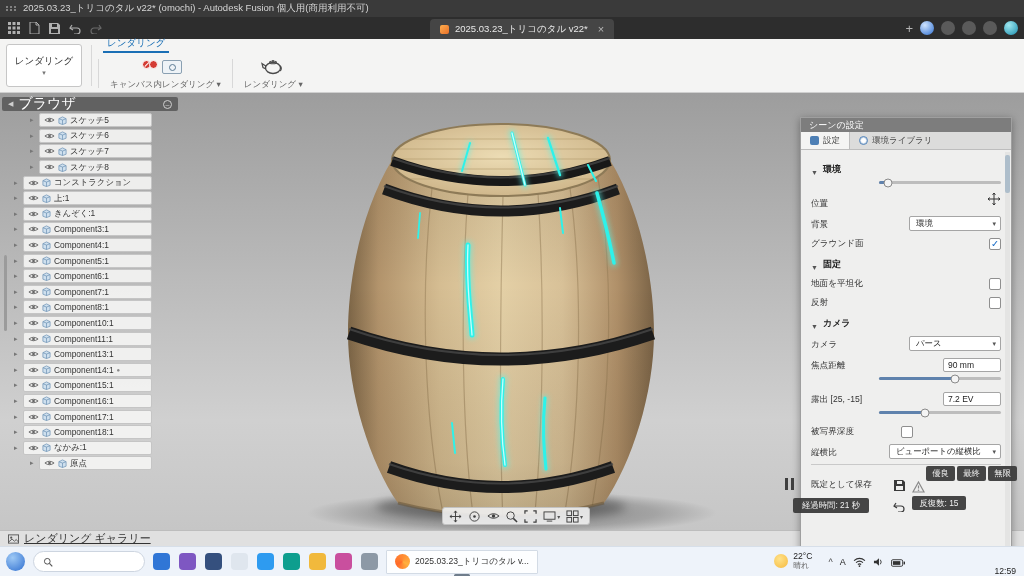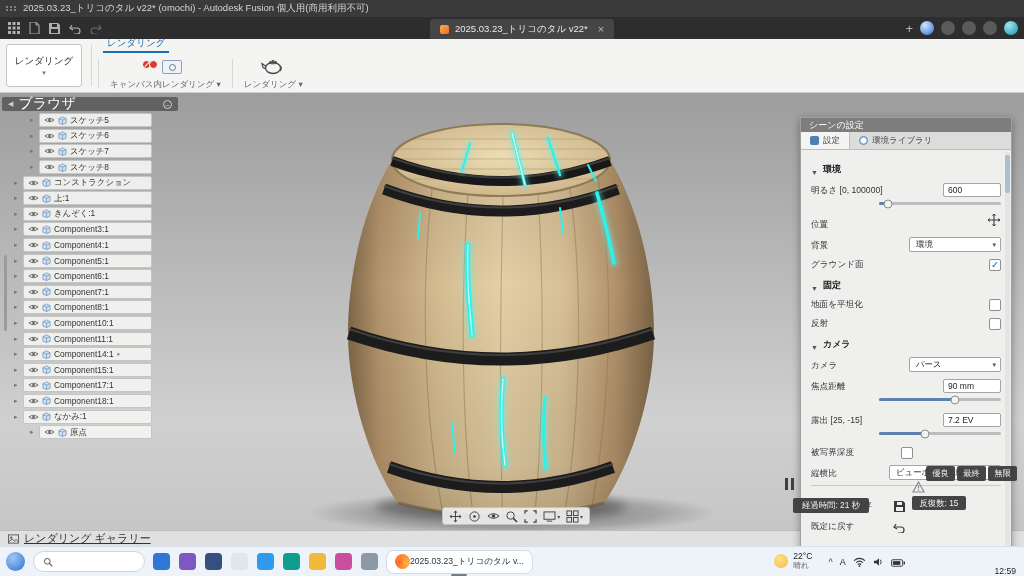--- a/index.html
+++ b/index.html
@@ -152,22 +152,22 @@
 
   
   .taskbar { position:absolute; left:0; top:546px; width:1024px; height:30px; z-index:40;
     background:#eef3fa; border-top:1px solid #d7dfe9; display:flex; align-items:center; padding:0 6px; gap:8px; }
   .wdgt { width:19px; height:19px; border-radius:50%; background:radial-gradient(circle at 35% 30%,#9ec9f5,#2f6fd0); }
   .searchpill { width:112px; height:21px; background:#fff; border:1px solid #cdd5e0; border-radius:11px;
     display:flex; align-items:center; gap:6px; padding:0 9px; }
   .searchpill .t { font-size:9px; color:#555;margin-top:48px; }
   .tb-apps { display:flex; align-items:center; gap:9px; }
   .tb-icon { width:17px; height:17px; border-radius:4px; background:var(--c,#999); }
-  .fusion-btn { display:flex; align-items:center; height:24px; background:rgba(255,255,255,.85);
-    border:1px solid #d3dbe5; border-radius:8px; padding:0 8px; position:relative; }
+  .fusion-btn { display:flex; align-items:center; gap:5px; height:24px; background:rgba(255,255,255,.85);
+    border:1px solid #d3dbe5; border-radius:1px; padding:0 8px; position:relative; }
   .fusion-btn .fic { width:15px; height:15px; border-radius:50%; background:conic-gradient(#ff8a33,#ffb13f,#ff6a2a,#ff8a33); }
   .fusion-btn .t { font-size:8.6px; color:#333; white-space:nowrap; }
   .fusion-btn::after { content:""; position:absolute; left:50%; bottom:-4px; transform:translateX(-50%);
     width:16px; height:3px; border-radius:2px; background:#6f7d8c; }
   .tb-spacer { flex:1; }
   .weather { display:flex; align-items:center; gap:5px; margin-right:8px; }
   .sun { width:14px; height:14px; border-radius:50%; background:radial-gradient(circle at 40% 35%,#ffe28a,#f6b93d); }
   .weather .col { display:flex; flex-direction:column; line-height:1.1; }
   .weather .temp { font-size:8.6px; color:#222; }
   .weather .cond { font-size:7.8px; color:#666; }
@@ -654,20 +654,35 @@
             <svg width="9" height="9" viewBox="0 0 10 10">
               <path d="M1 3 L5 1 L9 3 L9 8 L5 9.5 L1 8 Z" fill="#cfe0ee" stroke="#6d93b5" stroke-width="0.8"></path>
               <path d="M1 3 L5 4.5 L9 3 M5 4.5 V9.5" fill="none" stroke="#6d93b5" stroke-width="0.8"></path>
             </svg>
             <span class="b-label">Component11:1</span>
 
           </span>
         </div>
 
 
+        <div class="b-row" style="--ind: 1;">
+          <span class="caret">▸</span>
+          <span class="b-box">
+            <svg width="11" height="8" viewBox="0 0 12 8">
+              <path d="M1 4 Q6 0.2 11 4 Q6 7.8 1 4 Z" fill="none" stroke="#666" stroke-width="1"></path>
+              <circle cx="6" cy="4" r="1.5" fill="#666"></circle>
+            </svg>
+            <svg width="9" height="9" viewBox="0 0 10 10">
+              <path d="M1 3 L5 1 L9 3 L9 8 L5 9.5 L1 8 Z" fill="#cfe0ee" stroke="#6d93b5" stroke-width="0.8"></path>
+              <path d="M1 3 L5 4.5 L9 3 M5 4.5 V9.5" fill="none" stroke="#6d93b5" stroke-width="0.8"></path>
+            </svg>
+            <span class="b-label">Component13:1</span>
+
+          </span>
+        </div>
 
         <div class="b-row" style="--ind: 1;">
           <span class="caret">▸</span>
           <span class="b-box">
             <svg width="11" height="8" viewBox="0 0 12 8">
               <path d="M1 4 Q6 0.2 11 4 Q6 7.8 1 4 Z" fill="none" stroke="#666" stroke-width="1"></path>
               <circle cx="6" cy="4" r="1.5" fill="#666"></circle>
             </svg>
             <svg width="9" height="9" viewBox="0 0 10 10">
               <path d="M1 3 L5 1 L9 3 L9 8 L5 9.5 L1 8 Z" fill="#cfe0ee" stroke="#6d93b5" stroke-width="0.8"></path>
@@ -687,20 +702,35 @@
             </svg>
             <svg width="9" height="9" viewBox="0 0 10 10">
               <path d="M1 3 L5 1 L9 3 L9 8 L5 9.5 L1 8 Z" fill="#cfe0ee" stroke="#6d93b5" stroke-width="0.8"></path>
               <path d="M1 3 L5 4.5 L9 3 M5 4.5 V9.5" fill="none" stroke="#6d93b5" stroke-width="0.8"></path>
             </svg>
             <span class="b-label">Component15:1</span>
 
           </span>
         </div>
 
+        <div class="b-row" style="--ind: 1;">
+          <span class="caret">▸</span>
+          <span class="b-box">
+            <svg width="11" height="8" viewBox="0 0 12 8">
+              <path d="M1 4 Q6 0.2 11 4 Q6 7.8 1 4 Z" fill="none" stroke="#666" stroke-width="1"></path>
+              <circle cx="6" cy="4" r="1.5" fill="#666"></circle>
+            </svg>
+            <svg width="9" height="9" viewBox="0 0 10 10">
+              <path d="M1 3 L5 1 L9 3 L9 8 L5 9.5 L1 8 Z" fill="#cfe0ee" stroke="#6d93b5" stroke-width="0.8"></path>
+              <path d="M1 3 L5 4.5 L9 3 M5 4.5 V9.5" fill="none" stroke="#6d93b5" stroke-width="0.8"></path>
+            </svg>
+            <span class="b-label">Component16:1</span>
+
+          </span>
+        </div>
 
         <div class="b-row" style="--ind: 1;">
           <span class="caret">▸</span>
           <span class="b-box">
             <svg width="11" height="8" viewBox="0 0 12 8">
               <path d="M1 4 Q6 0.2 11 4 Q6 7.8 1 4 Z" fill="none" stroke="#666" stroke-width="1"></path>
               <circle cx="6" cy="4" r="1.5" fill="#666"></circle>
             </svg>
             <svg width="9" height="9" viewBox="0 0 10 10">
               <path d="M1 3 L5 1 L9 3 L9 8 L5 9.5 L1 8 Z" fill="#cfe0ee" stroke="#6d93b5" stroke-width="0.8"></path>
@@ -819,24 +849,20 @@
       <div class="sp-tab">
         <span class="ticon globe"></span>
         <span>環境ライブラリ</span>
       </div>
     </div>
     <div class="sp-body">
       <div class="sp-row sec">
         <span class="tri">▼</span>
         <span class="st">環境</span>
       </div>
-      <div class="sp-row field">
-        <span class="sp-lbl">明るさ [0, 100000]</span>
-        <span class="inp">600</span>
-      </div>
       <div class="sp-row slider-row">
         <div class="slider" style="--p:7%">
             <span class="thumb"></span>
           </div>
       </div>
       <div class="sp-row field">
         <span class="sp-lbl">位置</span>
         <span><svg width="14" height="14" viewBox="0 0 14 14">
               <path d="M7 1 V13 M1 7 H13 M7 1 L5.6 2.8 M7 1 L8.4 2.8 M7 13 L5.6 11.2 M7 13 L8.4 11.2 M1 7 L2.8 5.6 M1 7 L2.8 8.4 M13 7 L11.2 5.6 M13 7 L11.2 8.4" stroke="#333" fill="none"></path>
             </svg></span>

